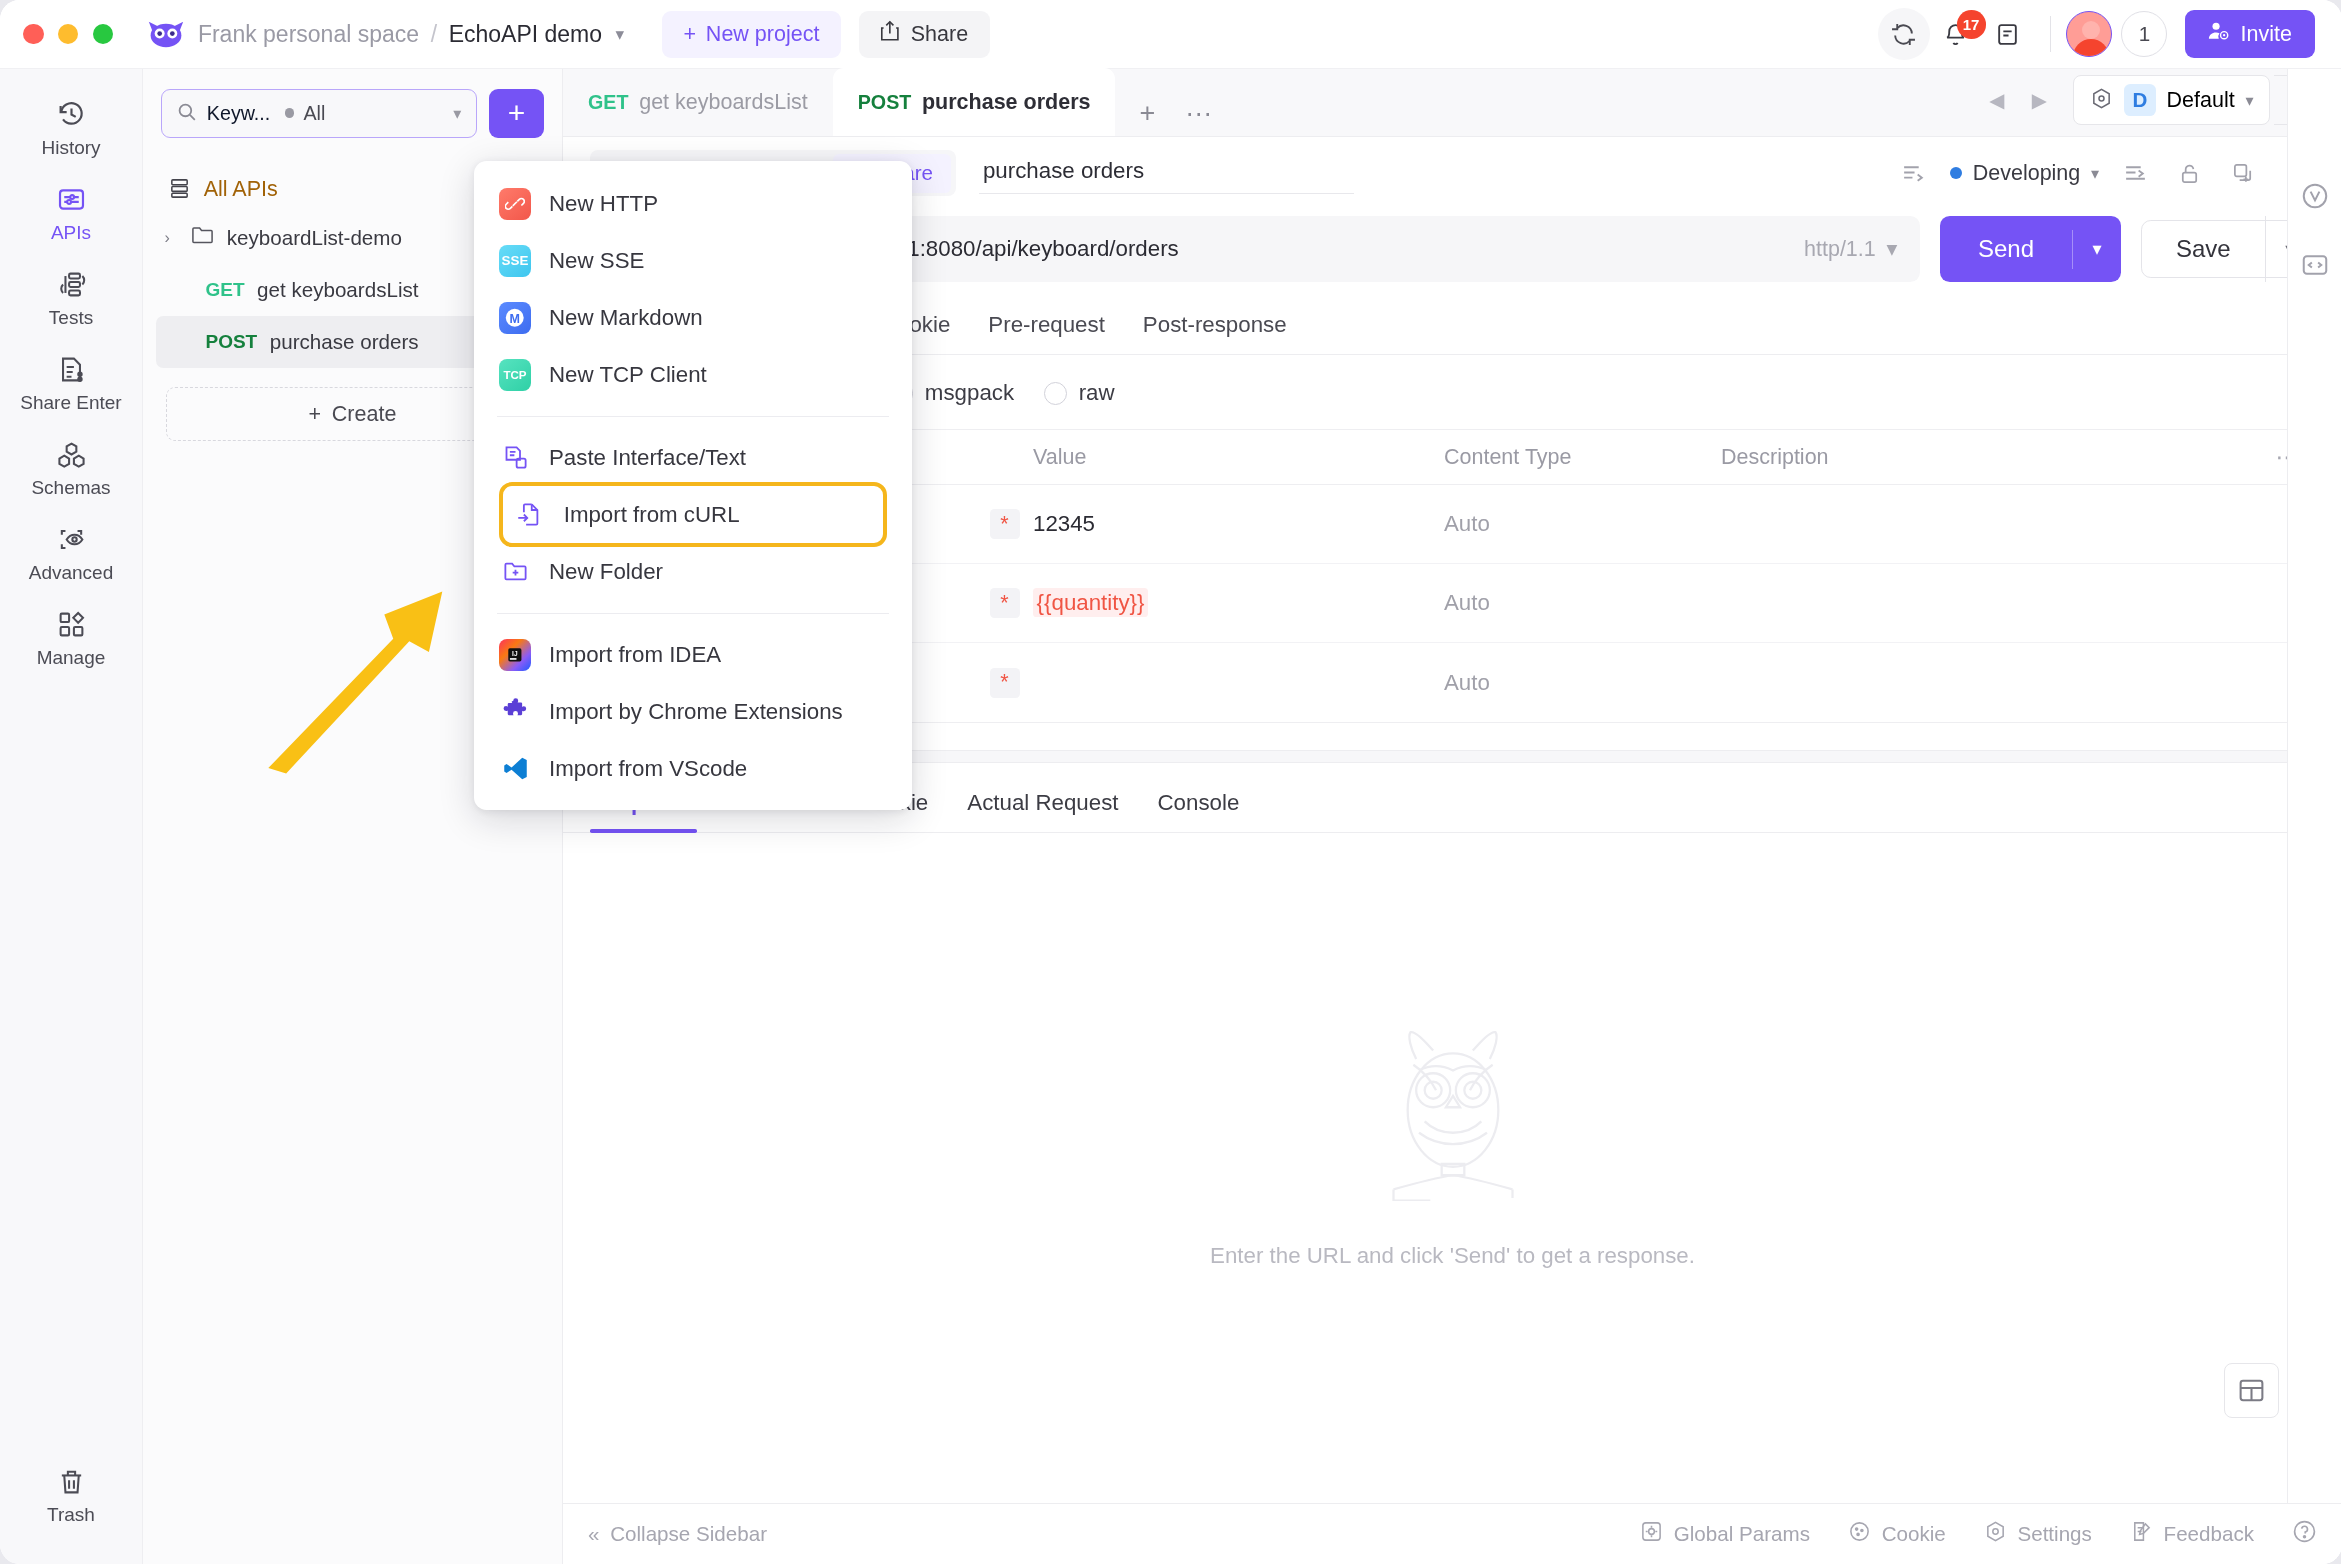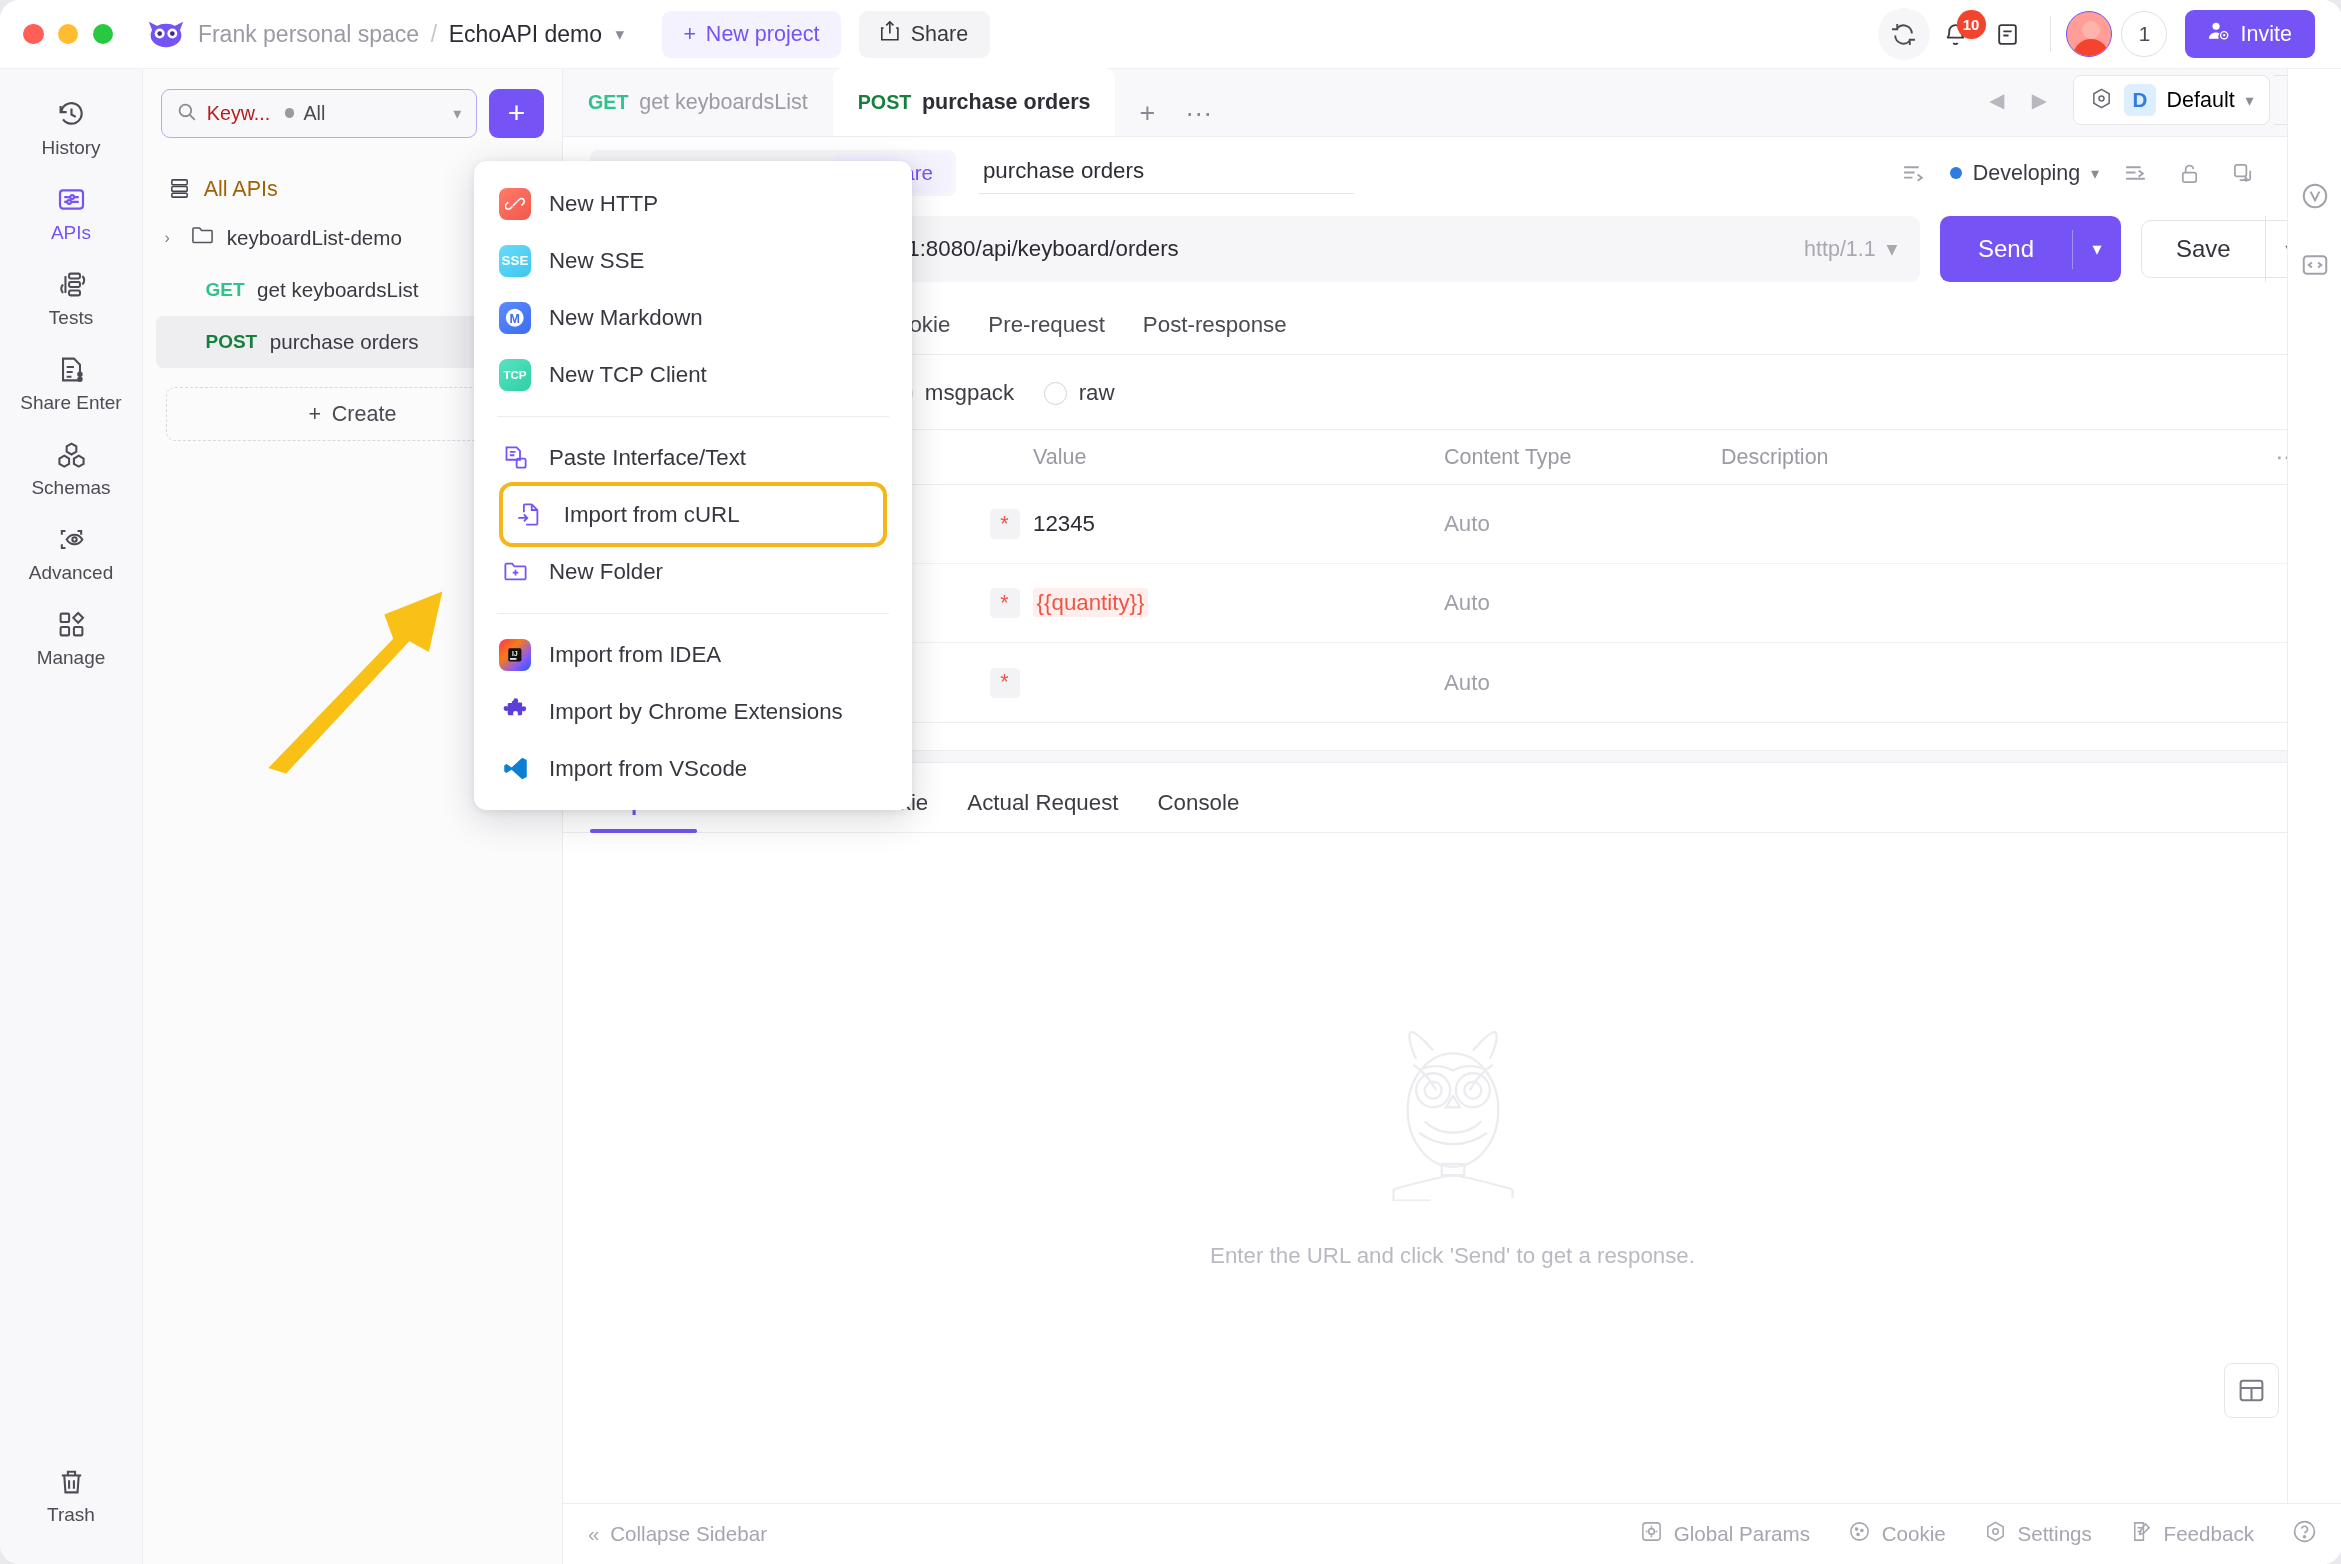--- a/index.html
+++ b/index.html
@@ -106,21 +106,21 @@
   
   .listpanel {
     position:absolute; left:143px; top:69px; width:420px; height:1495px;
     background:#fbfbfc; border-right:0.9px solid #ededf0;
   }
   .searchrow { display:flex; align-items:center; padding: 19.7px 18px 0 18px; gap: 12.5px; }
   .searchbox {
     flex:1; height:49px; border:0.9px solid #b9a6fa; border-radius:9px;
     background:#f8f8fa; display:flex; align-items:center; padding: 0 14.3px; gap:9px;
   }
-  .search-ph { font-size:19.7px; color:#b91c1c; }
+  .search-ph { font-size:19.7px; color:#0f172a; }
   .flt-dot { width:9.8px;height:9.8px;border-radius:50%;background:#9a9aa3; margin-left: 5.4px;}
   .flt-all { font-size:19.7px; color:#4a4a52; }
   .flt-caret { margin-left:auto; color:#9a9aa3; font-size:16px; }
   .addbtn {
     width:55px;height:49px;background:#7553f5;border-radius:9px;
     display:flex;align-items:center;justify-content:center;cursor:pointer;
     color:#fff;font-size:30px; font-weight:300;
   }
 
   .allapis {
@@ -369,21 +369,21 @@
             <path d="M4 13a8 8 0 0 0 14 5"></path>
           <path d="M6 2v5H1"></path>
             <path d="M18 22v-5h5"></path>
         </svg>
       </div>
       <div class="ic-plain">
         <svg width="25" height="25" viewBox="0 0 24 24" fill="none" stroke="#3a3a42" stroke-width="1.8">
           <path d="M6 9a6 6 0 0 1 12 0c0 5 2 6 2 6H4s2-1 2-6z"></path>
             <path d="M10 20a2.2 2.2 0 0 0 4 0"></path>
         </svg>
-        <span class="badge">10</span>
+        <span class="badge">17</span>
       </div>
       <div class="ic-plain">
         <svg width="25" height="25" viewBox="0 0 24 24" fill="none" stroke="#3a3a42" stroke-width="1.8">
           <rect x="4" y="3" width="16" height="18" rx="2"></rect>
             <path d="M8 9h8M8 13h5"></path>
         </svg>
       </div>
       <div class="tb-divider"></div>
       <div class="avatar"></div>
       <div class="count-circle">1</div>

